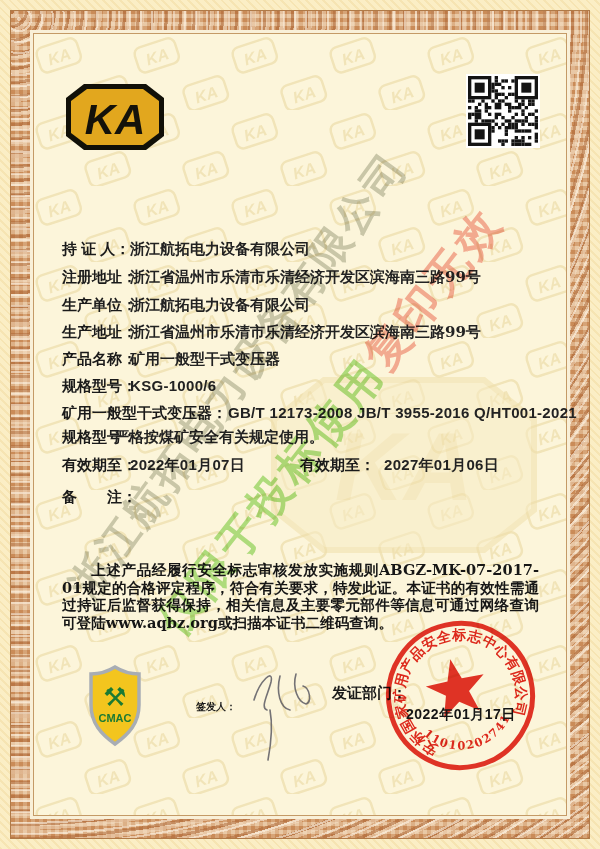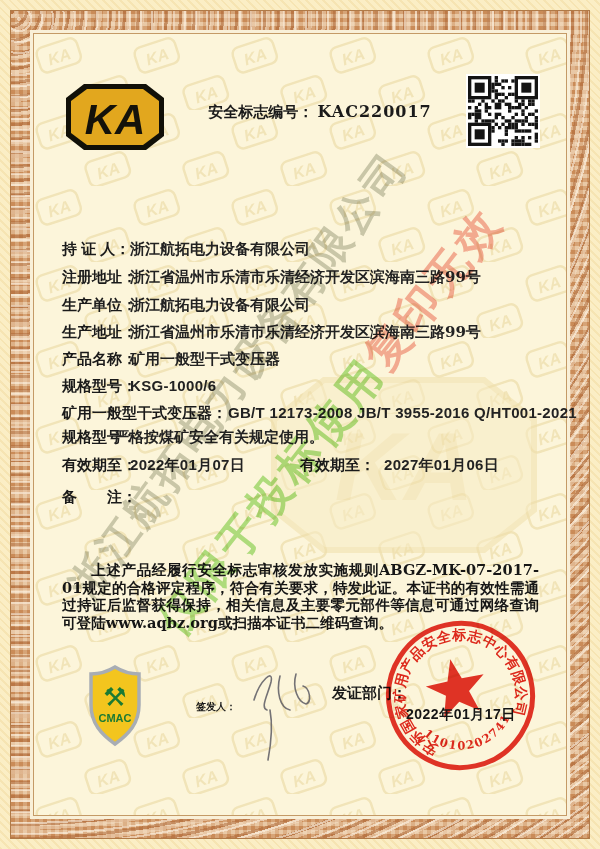--- a/index.html
+++ b/index.html
@@ -77,24 +77,20 @@
     <polygon points="56,8 216,8 266,48 266,138 216,178 56,178 6,138 6,48" fill="#f8edc6" stroke="#f0e0ac" stroke-width="6"></polygon>
     <text x="136" y="128" text-anchor="middle" font-size="96" font-style="italic" font-weight="bold" fill="#f1e1ae" font-family="Liberation Sans, sans-serif">KA</text>
   </svg>
 
   <svg class="abs ka-logo" width="102" height="70">
     <polygon points="20,2 82,2 100,16 100,54 82,68 20,68 2,54 2,16" fill="#111008"></polygon>
     <polygon points="23,7 79,7 95,19 95,51 79,63 23,63 7,51 7,19" fill="#e2a71e"></polygon>
     <text x="51" y="52" text-anchor="middle" font-size="42" font-style="italic" font-weight="bold" fill="#14120a" font-family="Liberation Sans, sans-serif">KA</text>
   </svg>
 
-  <div class="abs certno">
-    <span>安全标志编号：</span>
-    <span class="num">KAC220017</span>
-  </div>
 
   <svg class="abs qr" id="qr" width="70" height="70">
       <rect x="0" y="0" width="70" height="70" fill="#ffffff"></rect>
       <rect x="26.666666666666668" y="0" width="3.3333333333333335" height="3.3333333333333335" fill="#141414"></rect>
       <rect x="26.666666666666668" y="3.3333333333333335" width="3.3333333333333335" height="3.3333333333333335" fill="#141414"></rect>
       <rect x="33.333333333333336" y="3.3333333333333335" width="3.3333333333333335" height="3.3333333333333335" fill="#141414"></rect>
       <rect x="36.66666666666667" y="3.3333333333333335" width="3.3333333333333335" height="3.3333333333333335" fill="#141414"></rect>
       <rect x="43.333333333333336" y="3.3333333333333335" width="3.3333333333333335" height="3.3333333333333335" fill="#141414"></rect>
       <rect x="23.333333333333336" y="6.666666666666667" width="3.3333333333333335" height="3.3333333333333335" fill="#141414"></rect>
       <rect x="26.666666666666668" y="6.666666666666667" width="3.3333333333333335" height="3.3333333333333335" fill="#141414"></rect>

